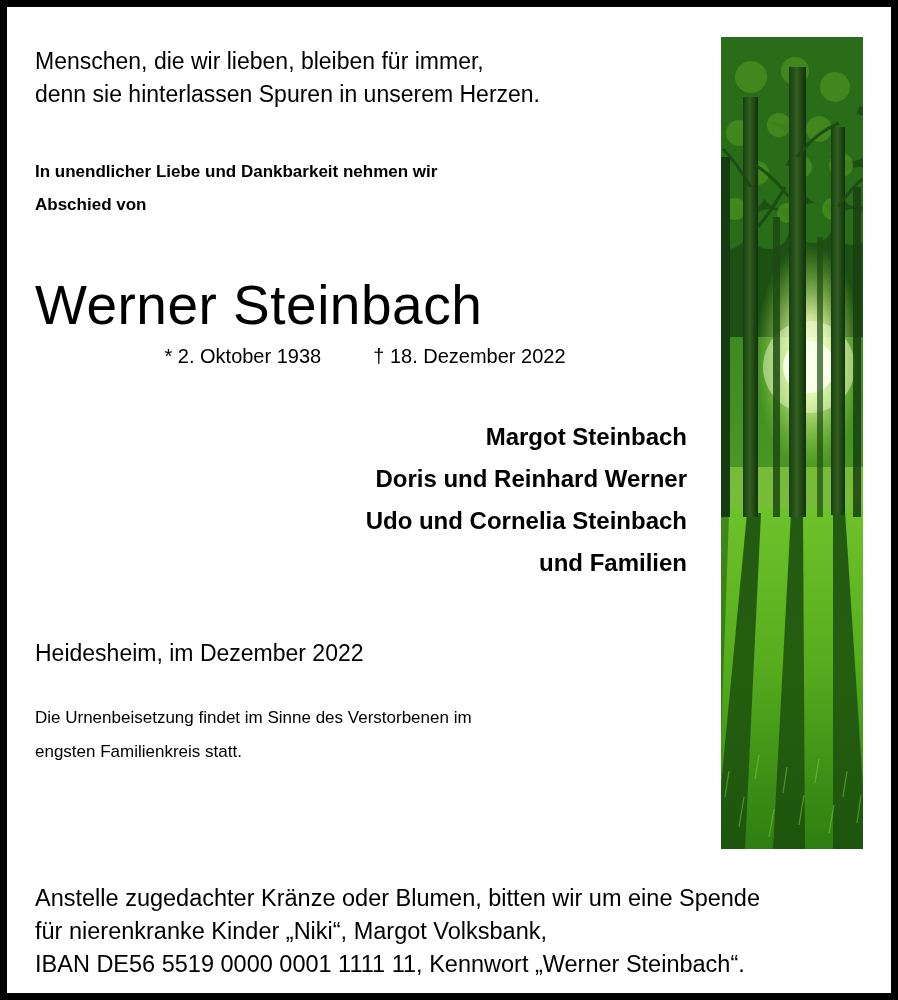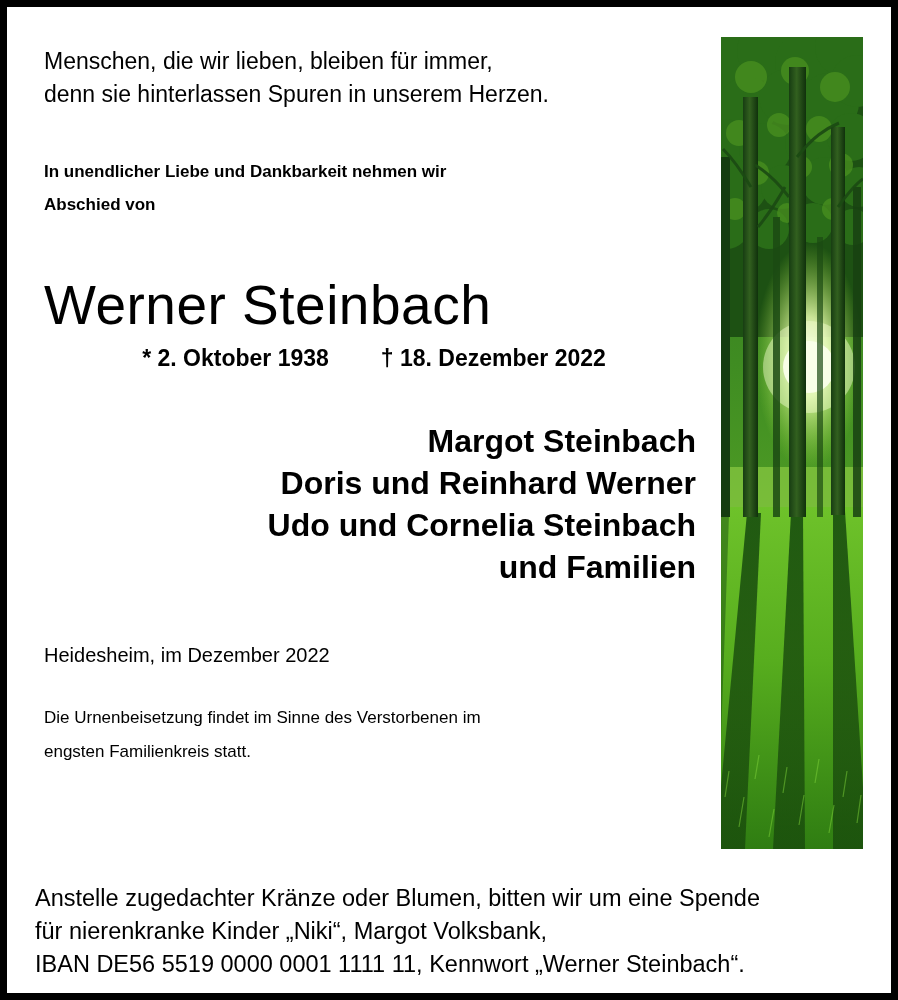--- a/index.html
+++ b/index.html
@@ -25,21 +25,20 @@
   }
   .inner {
     position: relative;
     width: 100%;
     height: 100%;
     box-sizing: border-box;
     padding: 30px 30px 20px 28px;
   }
   .text-col {
     width: 690px;
-    margin-left: 9px;
   }
   .verse {
     font-size: 23px;
     line-height: 33px;
     letter-spacing: 0px;
     margin: 8px 0 0 0;
   }
   .verse div { white-space: nowrap; }
   .intro {
     font-size: 17px;
@@ -50,44 +49,43 @@
   .intro div { white-space: nowrap; }
   .name {
     font-size: 55px;
     font-weight: 400;
     letter-spacing: 0.5px;
     margin-top: 52px;
     width: 660px;
   }
   .dates {
     text-align: center;
-    font-size: 23px;
+    font-size: 20px;
     margin-top: 8px;
     width: 660px;
     letter-spacing: 0px;
-    font-weight: bold;
   }
   .dates .birth { margin-right: 52px; }
   .mourners {
     margin-top: 48px;
     width: 652px;
     text-align: right;
   }
   .mourners .lead {
     font-size: 23px;
     font-weight: 400;
     margin-bottom: 10px;
   }
   .mourners .m-name {
-    font-size: 32px;
+    font-size: 24px;
     font-weight: bold;
     line-height: 42px;
   }
   .place {
-    font-size: 20px;
+    font-size: 23px;
     margin-top: 56px;
   }
   .ceremony {
     font-size: 17px;
     line-height: 34px;
     margin-top: 34px;
     width: 680px;
   }
   .ceremony div { white-space: nowrap; }
   .donation {

